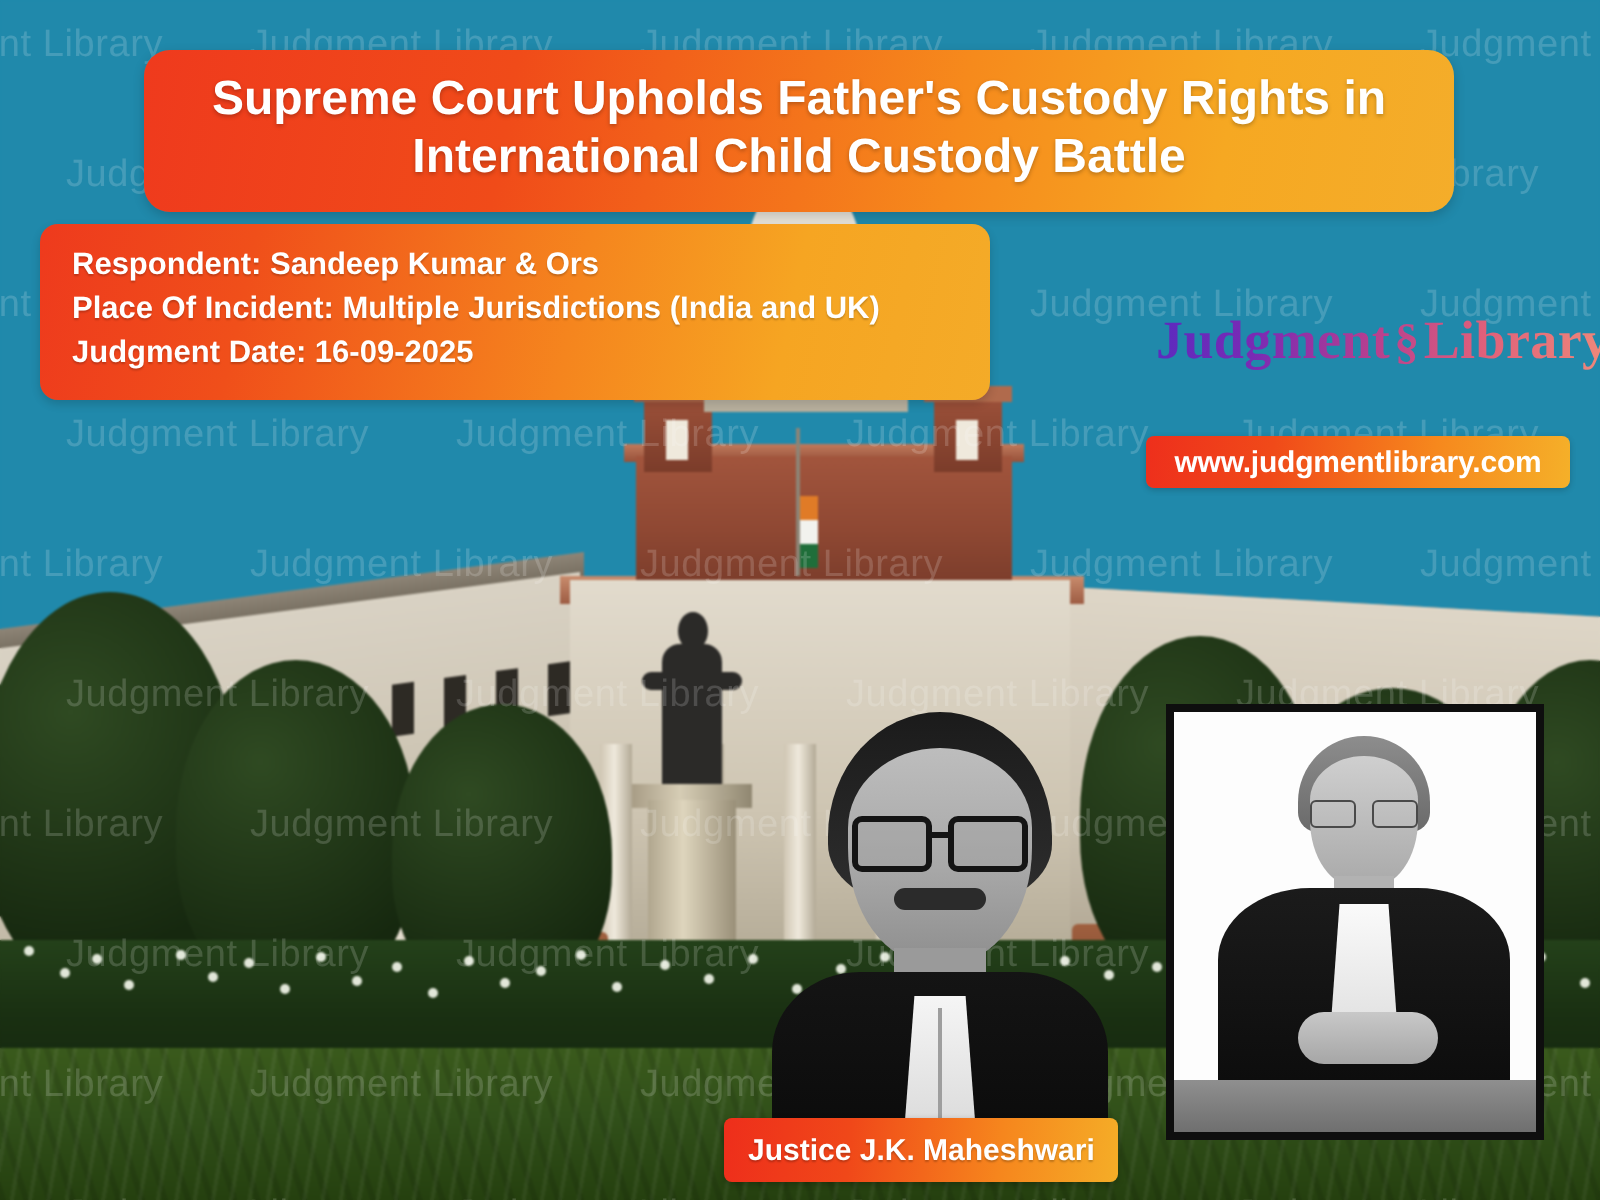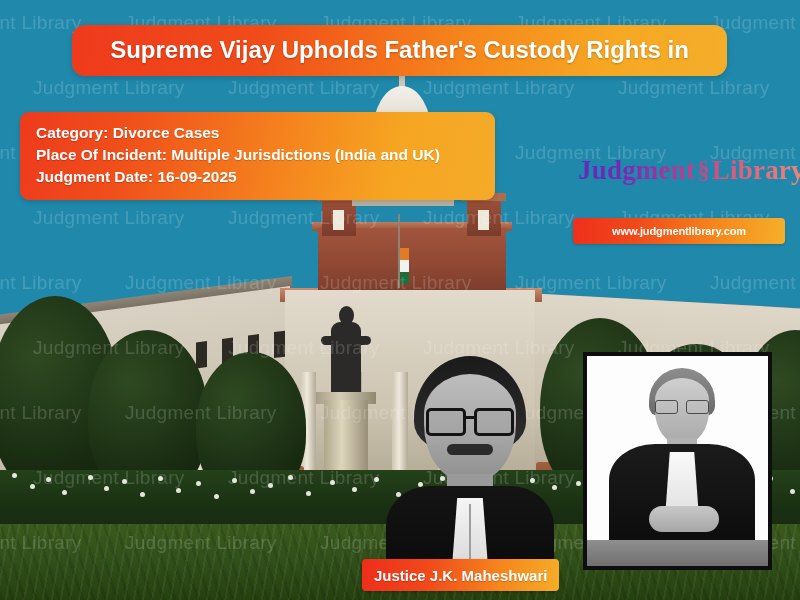--- a/index.html
+++ b/index.html
@@ -320,21 +320,21 @@
     box-sizing: border-box;
     background: linear-gradient(95deg,#ee2f1c 0%, #f04a19 30%, #f6881d 68%, #f5b029 100%);
     border-radius: 4px;
     display: flex;
     align-items: center;
     justify-content: center;
     box-shadow: 0 1px 3px rgba(0,0,0,.2);
   }
   .url-bar span {
     color: #ffffff;
-    font-size: 11px;
+    font-size: 15px;
     font-weight: bold;
     letter-spacing: -.1px;
   }
 
   
   .judge-cutout {
     position: absolute;
     left: 362px; top: 352px; width: 215px; height: 218px;
     overflow: hidden;
   }
@@ -630,25 +630,26 @@
       <div class="wm" style="left: 320px; top: 532px;">Judgment Library</div>
       <div class="wm" style="left: 515px; top: 532px;">Judgment Library</div>
       <div class="wm" style="left: 710px; top: 532px;">Judgment Library</div>
       <div class="wm" style="left: 33px; top: 597px;">Judgment Library</div>
       <div class="wm" style="left: 228px; top: 597px;">Judgment Library</div>
       <div class="wm" style="left: 423px; top: 597px;">Judgment Library</div>
       <div class="wm" style="left: 618px; top: 597px;">Judgment Library</div>
     </div>
 
   <div class="title-banner">
-    <div class="t">Supreme Vijay Upholds Father's Custody Rights in</div>
+    <div class="t">Supreme Court Upholds Father's Custody Rights in</div>
+    <div class="t">International Child Custody Battle</div>
   </div>
 
   <div class="info-panel">
-    <div class="row">Category: Divorce Cases</div>
+    <div class="row">Respondent: Sandeep Kumar &amp; Ors</div>
     <div class="row">Place Of Incident: Multiple Jurisdictions (India and UK)</div>
     <div class="row">Judgment Date: 16-09-2025</div>
   </div>
 
   <div class="brand-logo"><span>Judgment</span><span class="sect">§</span><span>Library</span></div>
 
   <div class="url-bar">
     <span>www.judgmentlibrary.com</span>
   </div>
 

